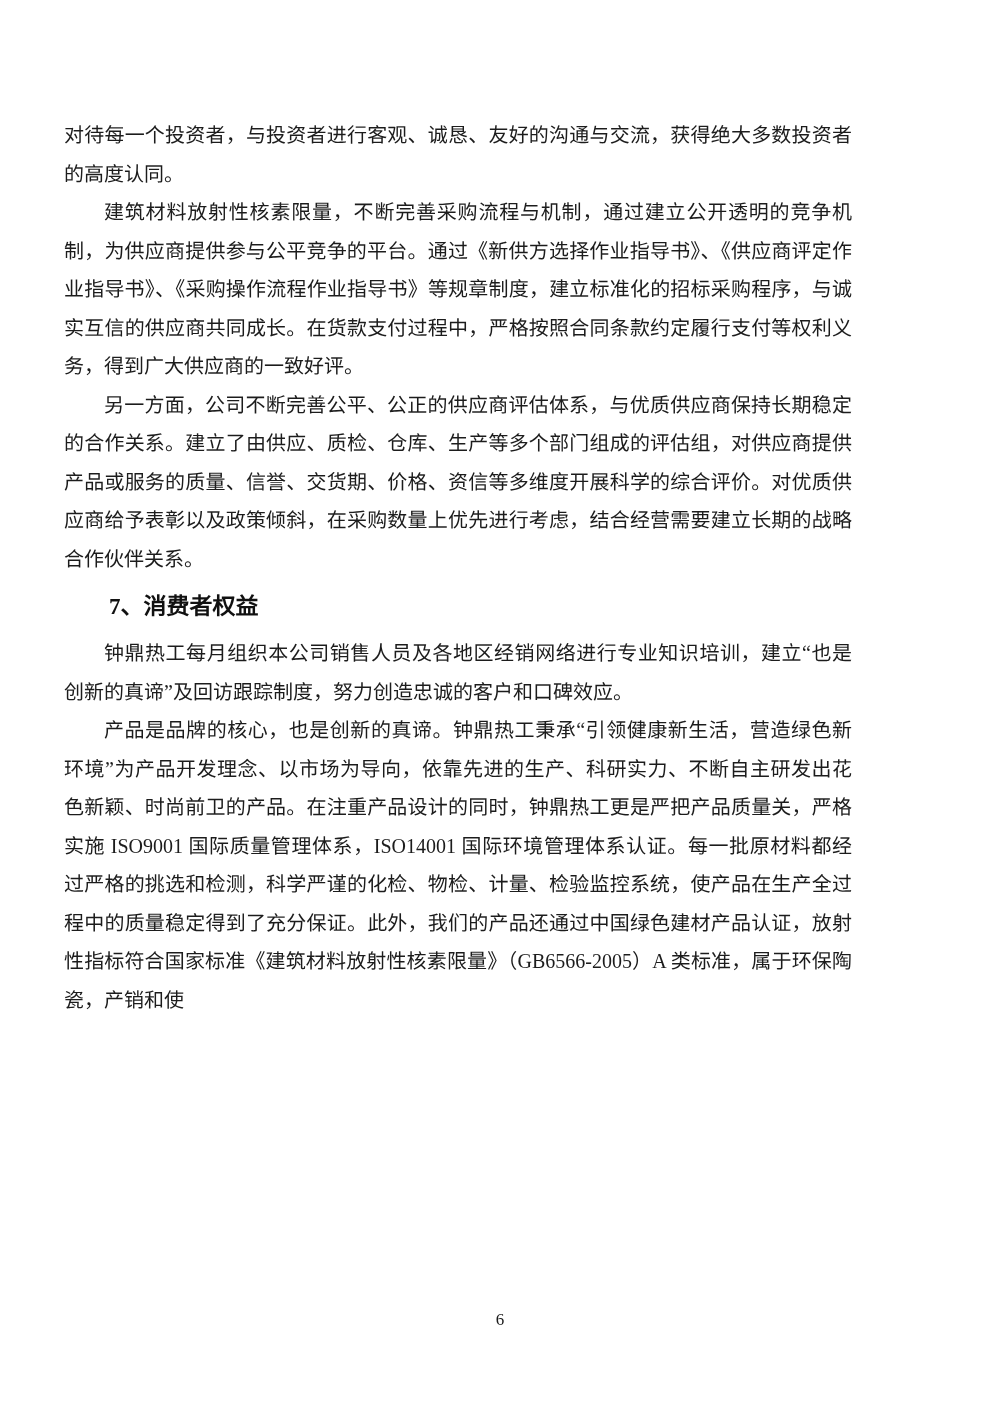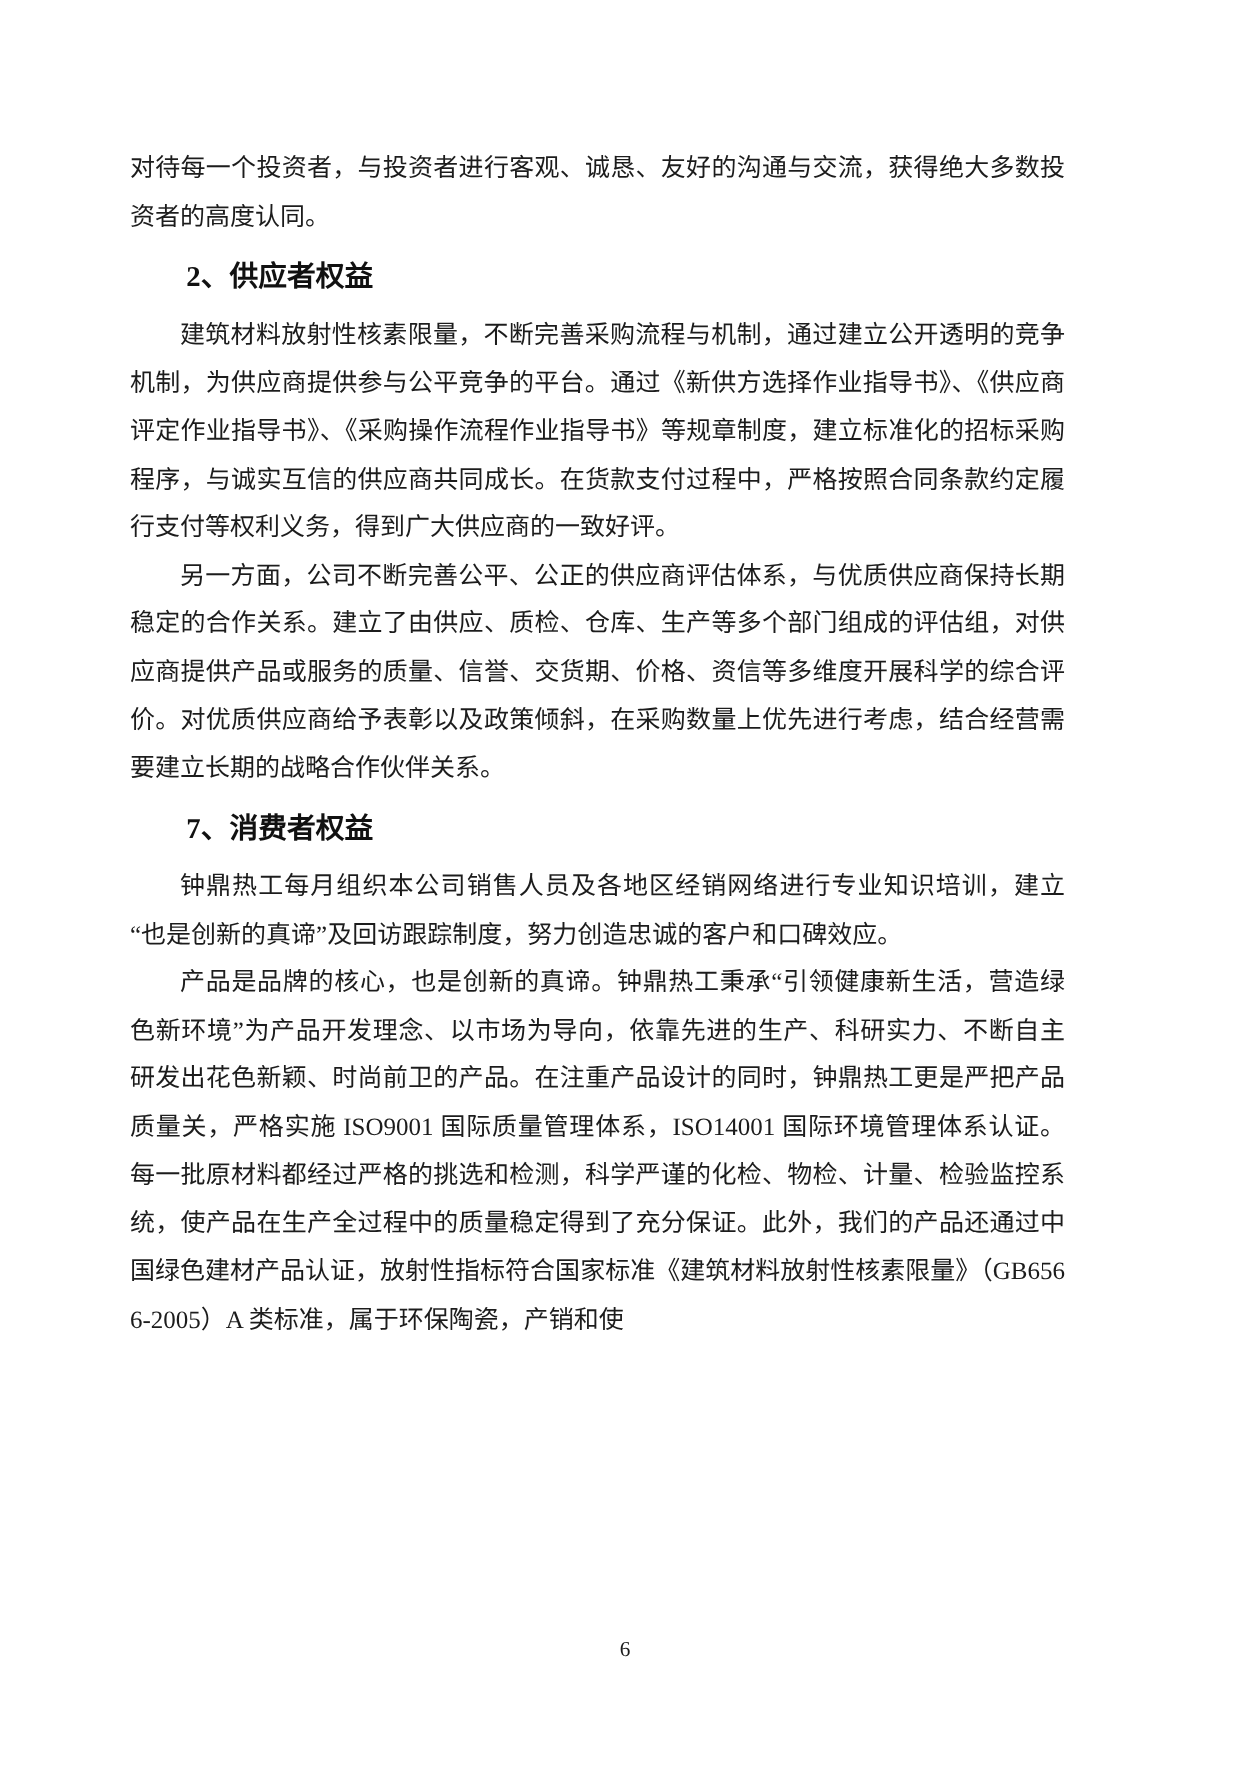--- a/index.html
+++ b/index.html
@@ -7,21 +7,21 @@
     padding: 0;
     background: #ffffff;
   }
   .page {
     position: relative;
     width: 1000px;
     height: 1414px;
     margin: 0 auto;
     background: #ffffff;
     box-sizing: border-box;
-    padding: 116px 148px 0 104px;
+    padding: 116px 148px 0 64px;
     font-family: "Liberation Serif", "DejaVu Serif", serif;
     color: #1c1c1c;
     overflow: hidden;
   }
   .par {
     margin: 0;
     font-size: 20px;
     line-height: 38.5px;
     text-align: justify;
     text-justify: inter-ideograph;
@@ -51,21 +51,20 @@
     color: #1c1c1c;
   }
 </style>
 </head>
 <body>
 
 <div class="page">
 
   <p class="par no-indent">对待每一个投资者，与投资者进行客观、诚恳、友好的沟通与交流，获得绝大多数投资者的高度认同。</p>
 
-  <h2 class="section-heading">2、供应者权益</h2>
 
 
   <p class="par">建筑材料放射性核素限量，不断完善采购流程与机制，通过建立公开透明的竞争机制，为供应商提供参与公平竞争的平台。通过《新供方选择作业指导书》、《供应商评定作业指导书》、《采购操作流程作业指导书》等规章制度，建立标准化的招标采购程序，与诚实互信的供应商共同成长。在货款支付过程中，严格按照合同条款约定履行支付等权利义务，得到广大供应商的一致好评。</p>
 
   <p class="par">另一方面，公司不断完善公平、公正的供应商评估体系，与优质供应商保持长期稳定的合作关系。建立了由供应、质检、仓库、生产等多个部门组成的评估组，对供应商提供产品或服务的质量、信誉、交货期、价格、资信等多维度开展科学的综合评价。对优质供应商给予表彰以及政策倾斜，在采购数量上优先进行考虑，结合经营需要建立长期的战略合作伙伴关系。</p>
 
   <h2 class="section-heading">7、消费者权益</h2>
 
   <p class="par">钟鼎热工每月组织本公司销售人员及各地区经销网络进行专业知识培训，建立“也是创新的真谛”及回访跟踪制度，努力创造忠诚的客户和口碑效应。</p>
 

